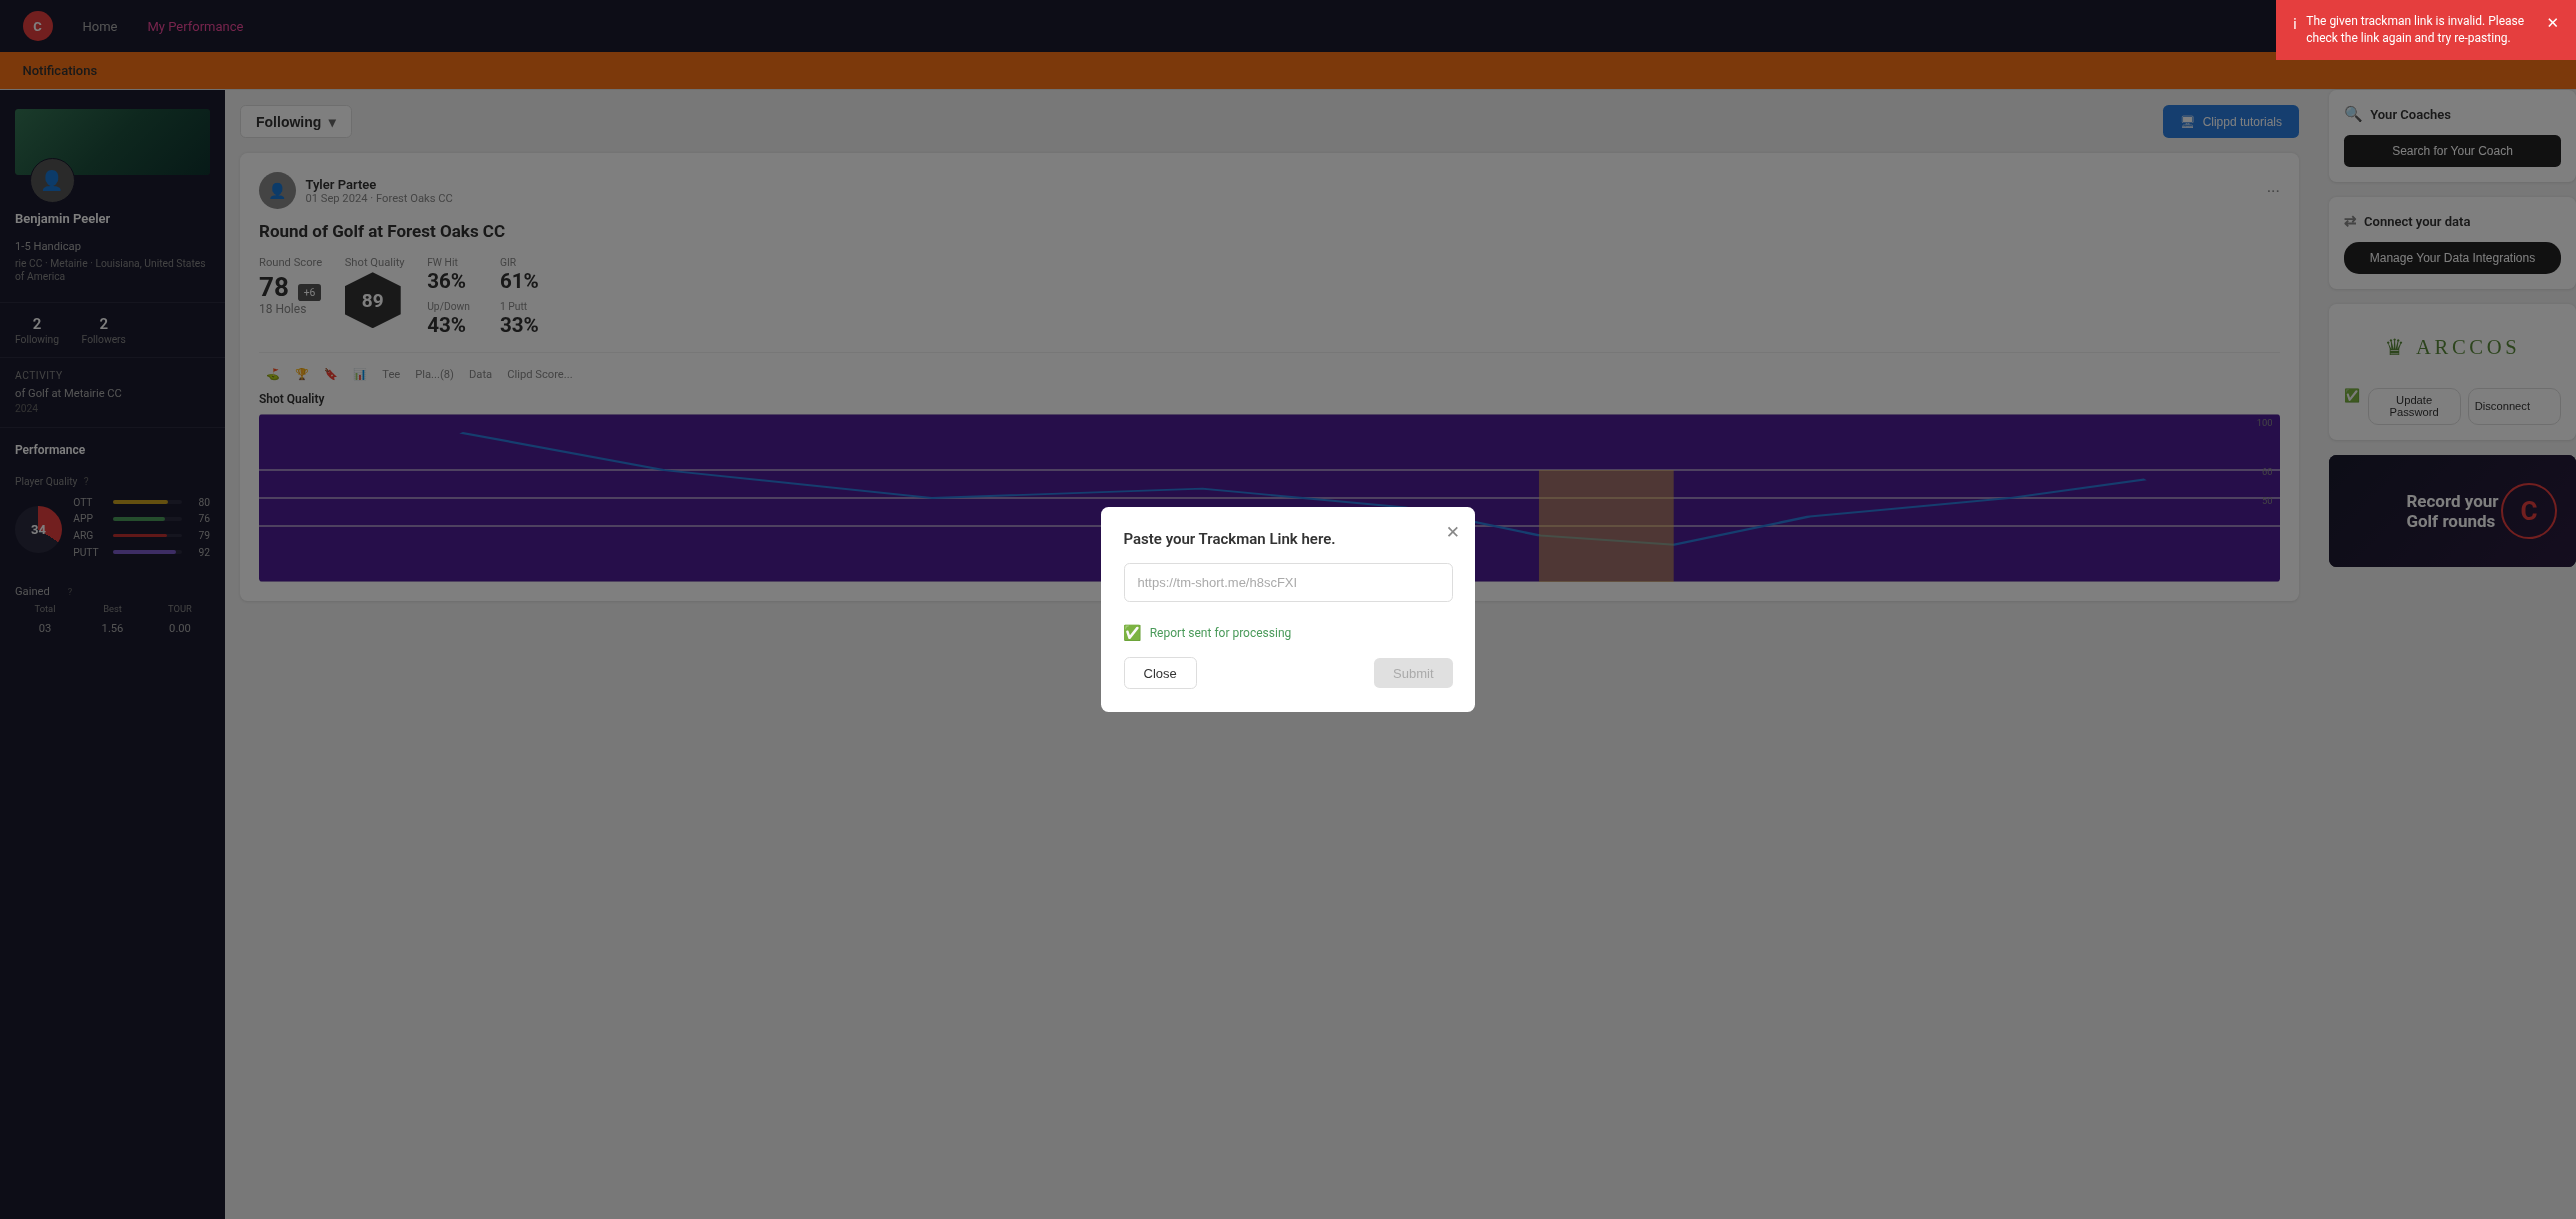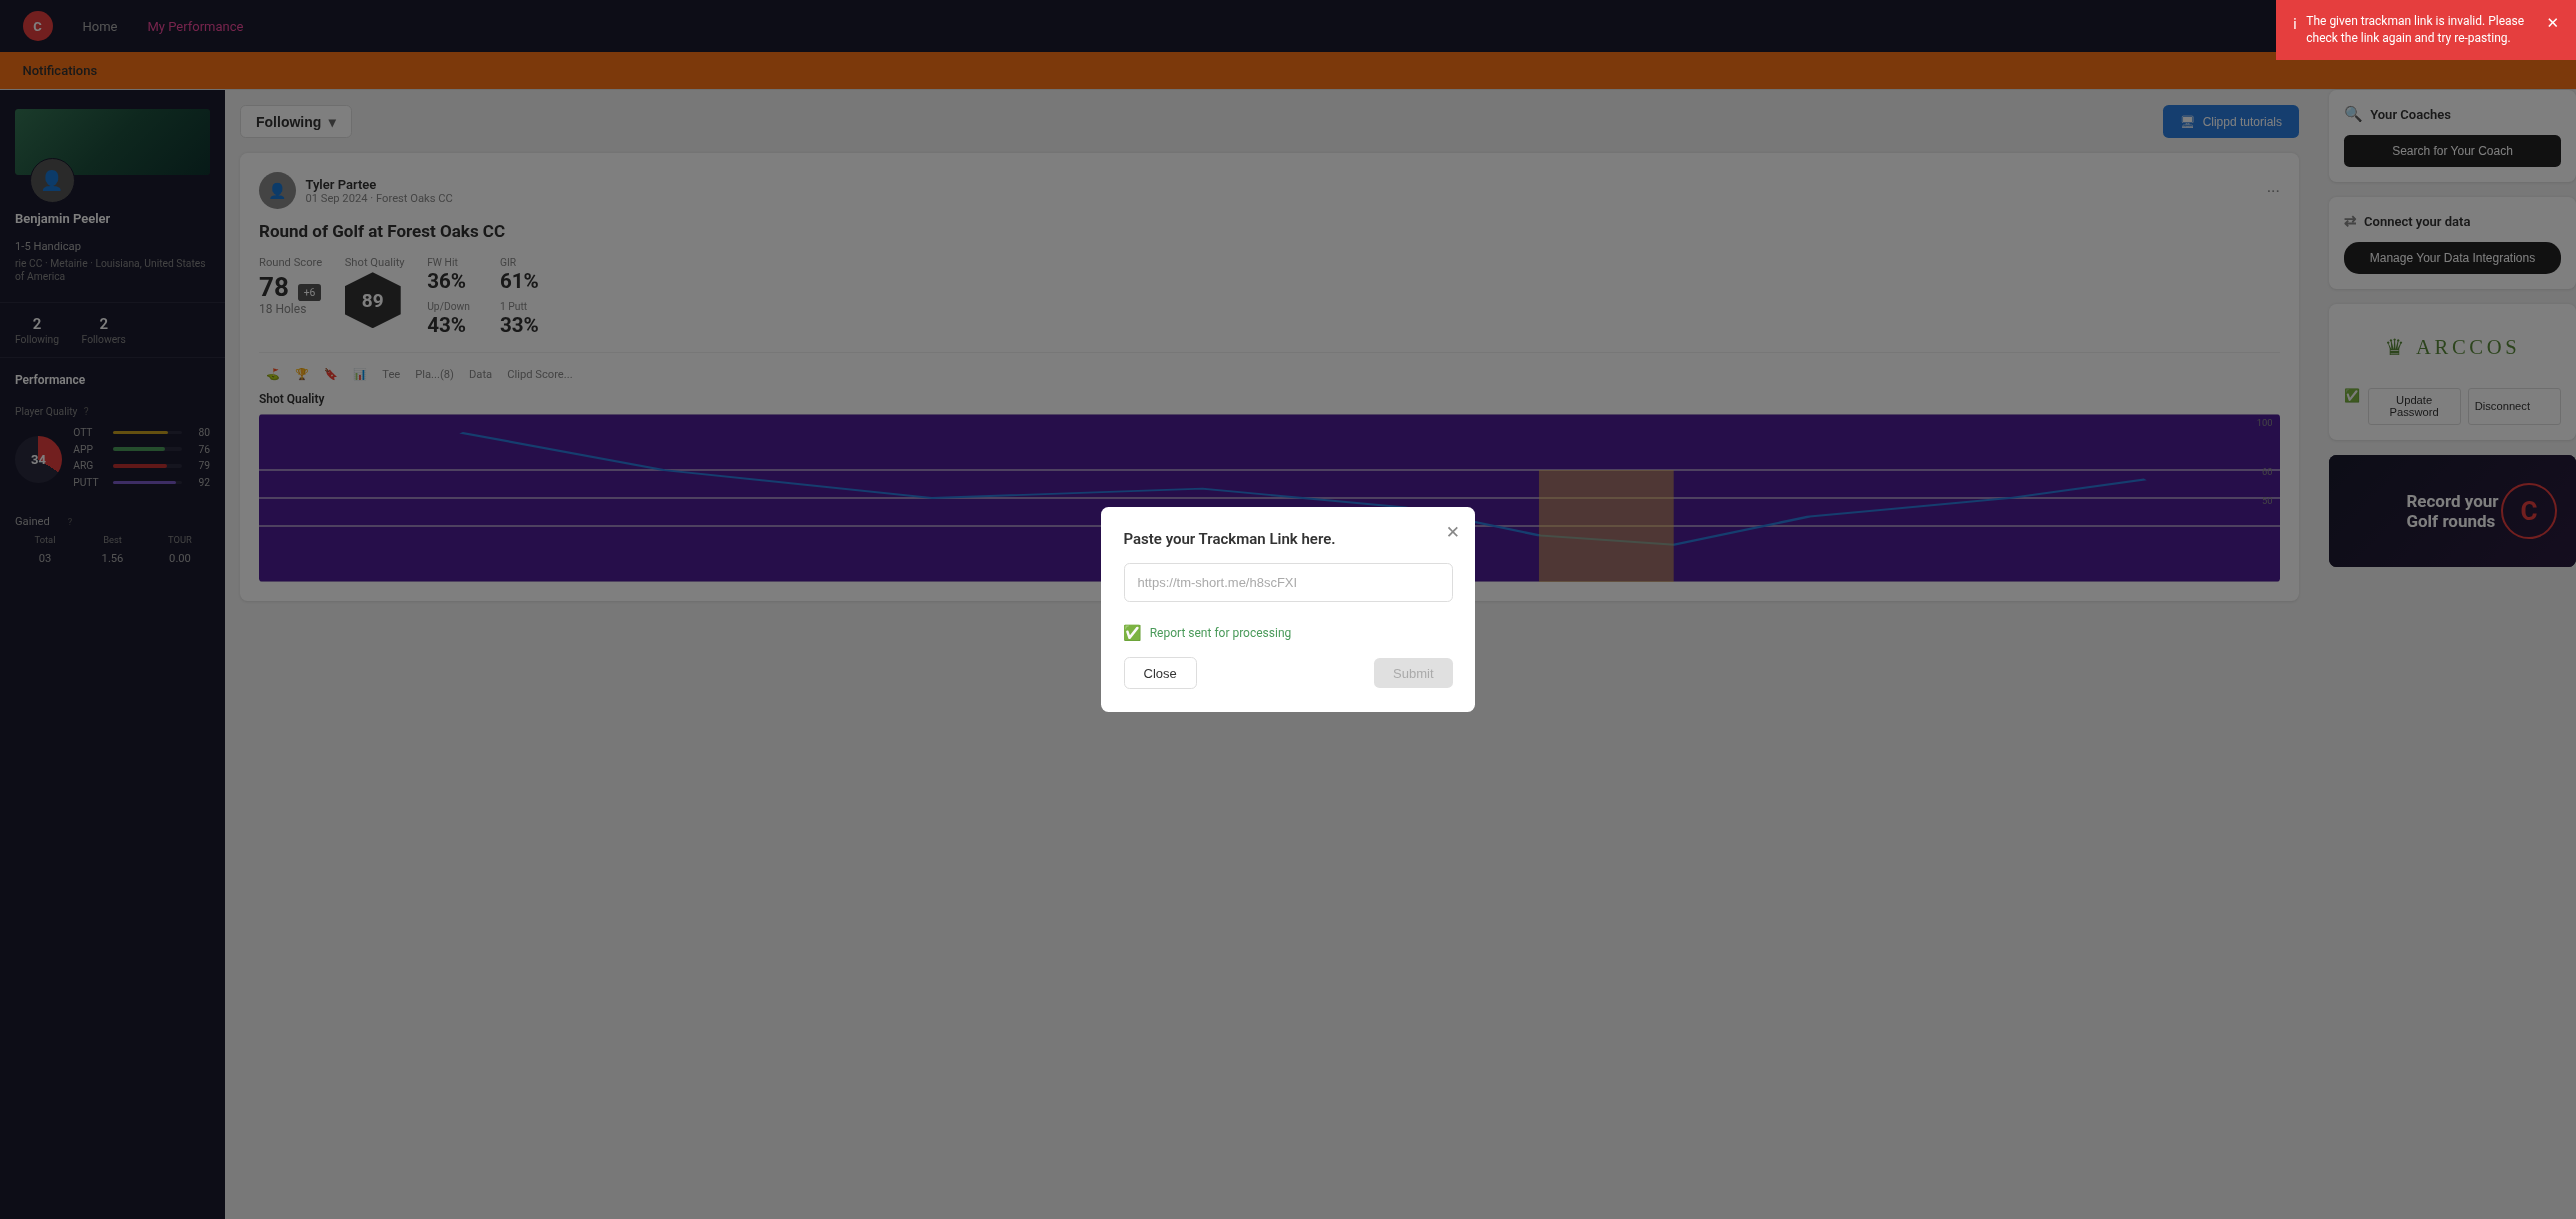--- a/index.html
+++ b/index.html
@@ -105,21 +105,21 @@
     .right-card-header { display: flex; align-items: center; gap: 7.5px; margin-bottom: 11.2px; font-size: 13px; font-weight: 600; color: #333; }
     .right-card-icon { color: #888; font-size: 15px; }
     .coach-search-btn { width: 100%; background: #222; color: white; border: none; border-radius: 5.6px; padding: 9.4px; cursor: pointer; font-size: 12px; }
     .connect-data-btn { width: 100%; background: #222; color: white; border: none; border-radius: 15px; padding: 9.4px; cursor: pointer; font-size: 12px; }
 
     .arccos-card { padding: 15px; }
     .arccos-logo { text-align: center; padding: 15px 0; }
     .arccos-text { font-family: serif; color: #5a8a3a; font-size: 20.6px; letter-spacing: 3.7px; display: flex; align-items: center; justify-content: center; gap: 7.5px; }
     .arccos-crown { font-size: 22.5px; color: #5a8a3a; }
     .arccos-actions { display: flex; gap: 7.5px; margin-top: 11.2px; }
-    .arccos-btn { flex: 1; background: white; border: 0.9px solid #ddd; border-radius: 3px; padding: 5.6px; cursor: pointer; font-size: 11.2px; color: #333; display: flex; align-items: center; gap: 3.7px; }
+    .arccos-btn { flex: 1; background: white; border: 0.9px solid #ddd; border-radius: 10px; padding: 5.6px; cursor: pointer; font-size: 11.2px; color: #333; display: flex; align-items: center; gap: 3.7px; }
     .arccos-connected { color: #4a9a5a; font-size: 13px; }
 
     .record-card { background: #1a1a2e; border-radius: 7.5px; overflow: hidden; height: 112px; display: flex; align-items: center; justify-content: center; position: relative; }
     .record-bg { position: absolute; inset: 0; background: linear-gradient(135deg, #1a1a2e 0%, #2a1a3e 100%); }
     .record-text { position: relative; z-index: 1; color: white; font-size: 17px; font-weight: 700; text-align: left; padding: 19px; }
     .record-logo { position: absolute; right: 19px; top: 50%; transform: translateY(-50%); z-index: 1; }
     .clippd-c { width: 56px; height: 56px; border-radius: 50%; border: 2.8px solid #e53e3e; display: flex; align-items: center; justify-content: center; color: #e53e3e; font-size: 26px; font-weight: 700; }
 
     
     .modal-overlay { position: fixed; inset: 0; background: rgba(0,0,0,0.5); z-index: 1000; display: flex; align-items: center; justify-content: center; }
@@ -192,20 +192,25 @@
       <div class="following-stat">
         <div class="following-value">2</div>
         <div class="following-label">Following</div>
       </div>
       <div class="following-stat">
         <div class="following-value">2</div>
         <div class="following-label">Followers</div>
       </div>
     </div>
 
+    <div class="sidebar-activity">
+      <div class="activity-title">Activity</div>
+      <div class="activity-value">of Golf at Metairie CC</div>
+      <div class="activity-sub">2024</div>
+    </div>
 
     <div class="sidebar-section-title">Performance</div>
 
     <div class="player-quality">
       <div style="font-size:10.3px;color:#888;margin-bottom:7.5px;">
         <span>Player Quality</span>
         <span style="margin-left:3.7px;color:#666;">?</span>
       </div>
       <div class="quality-score">
         <div class="quality-circle">34</div>

